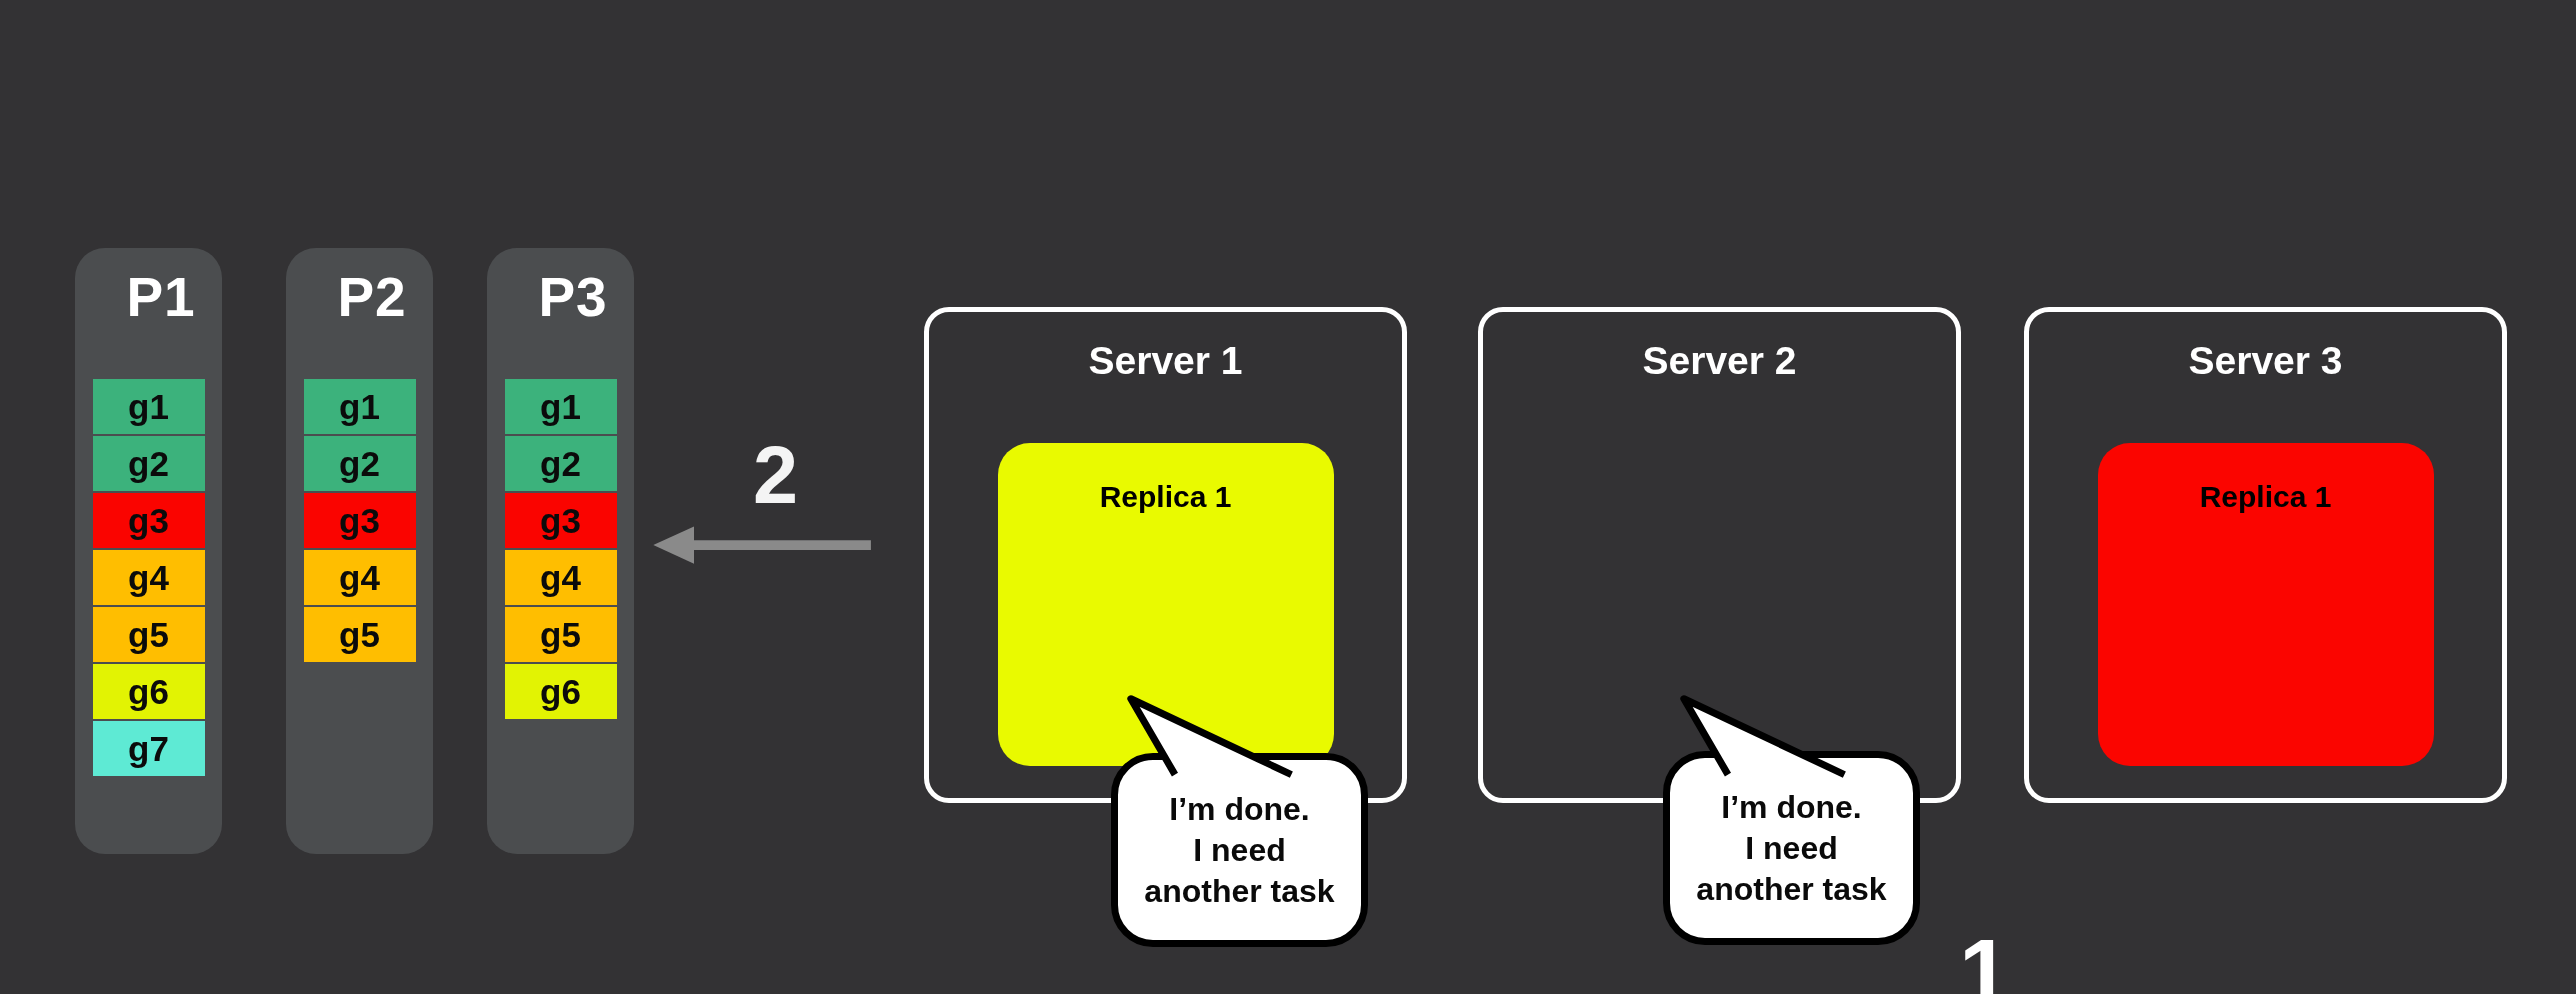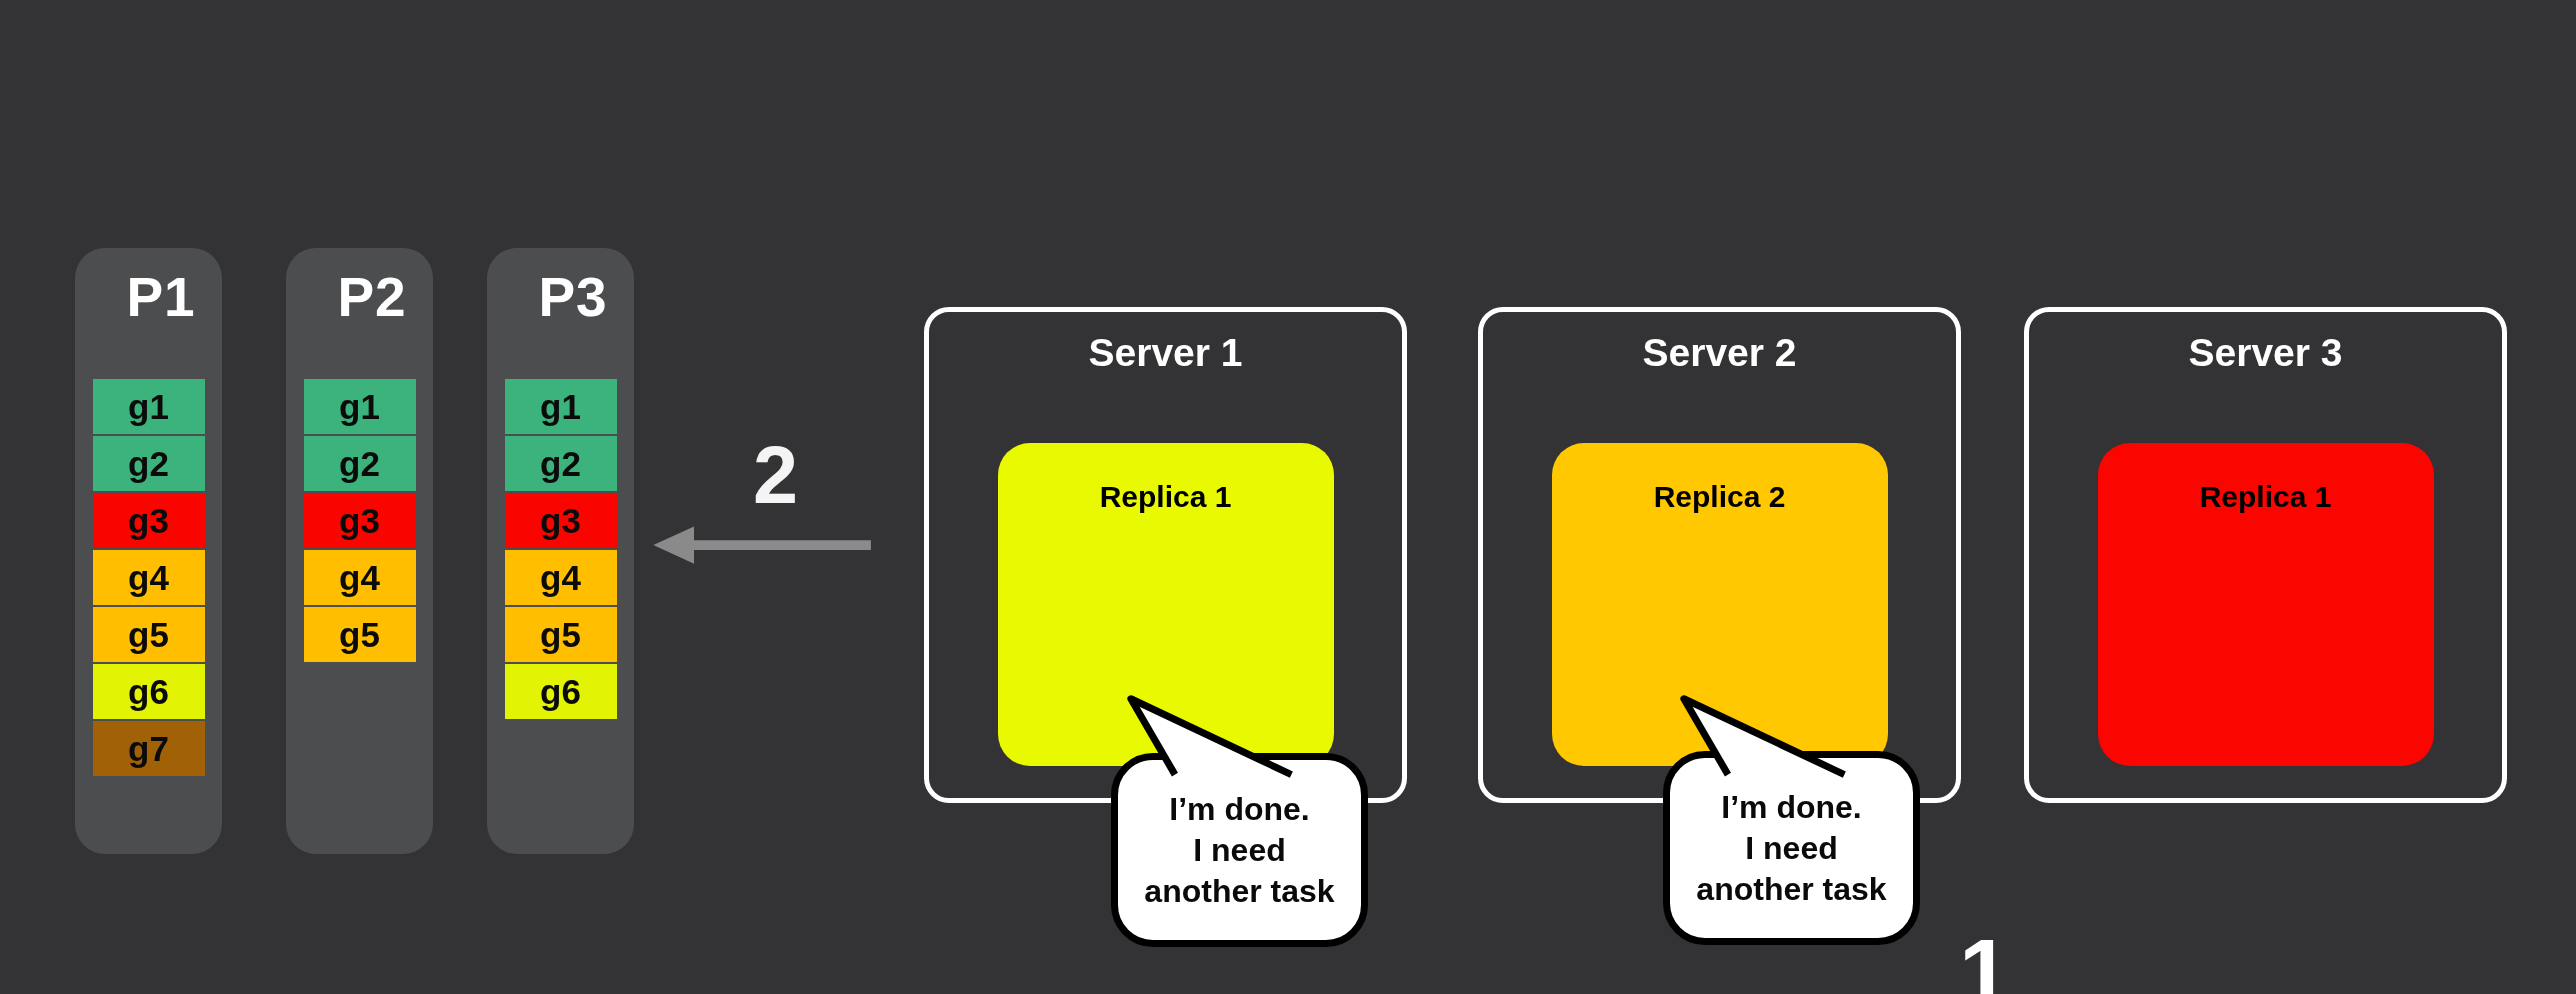--- a/index.html
+++ b/index.html
@@ -39,21 +39,21 @@
     position:absolute;left:1942px;top:926px;width:85px;
     text-align:center;font-size:92px;font-weight:bold;color:#ffffff;line-height:1;
   }
   
   .server{
     position:absolute;top:307px;width:483px;height:496px;
     border:5.3px solid #ffffff;border-radius:25px;
     box-sizing:border-box;
   }
   .server-title{
-    margin-top:20px;text-align:center;
+    margin-top:28px;text-align:center;
     font-size:39px;font-weight:600;color:#ffffff;line-height:1.1;
   }
   .replica{
     position:absolute;top:131px;left:50%;transform:translateX(-50%);
     width:336px;height:323px;border-radius:32px;
   }
   .replica-label{
     padding-top:37px;text-align:center;
     font-size:30px;font-weight:bold;color:#000000;
   }
@@ -76,21 +76,21 @@
 
   <section class="pool" style="left:75px">
     <div class="pool-title">P1</div>
     <div class="tasks">
       <div class="task" style="background-color: rgb(60, 178, 124);">g1</div>
       <div class="task" style="background-color: rgb(60, 178, 124);">g2</div>
       <div class="task" style="background-color: rgb(250, 4, 0);">g3</div>
       <div class="task" style="background-color: rgb(255, 190, 0);">g4</div>
       <div class="task" style="background-color: rgb(255, 190, 0);">g5</div>
       <div class="task" style="background-color: rgb(226, 243, 3);">g6</div>
-      <div class="task" style="background-color: #a16207;">g7</div>
+      <div class="task" style="background-color: #5eead4;">g7</div>
     </div>
   </section>
 
   <section class="pool" style="left:286px">
     <div class="pool-title">P2</div>
     <div class="tasks">
       <div class="task" style="background-color: rgb(60, 178, 124);">g1</div>
       <div class="task" style="background-color: rgb(60, 178, 124);">g2</div>
       <div class="task" style="background-color: rgb(250, 4, 0);">g3</div>
       <div class="task" style="background-color: rgb(255, 190, 0);">g4</div>
@@ -118,23 +118,20 @@
 
   <section class="server" style="left:924px">
     <div class="server-title">Server 1</div>
     <div class="replica" style="background-color: rgb(233, 250, 0);">
       <div class="replica-label">Replica 1</div>
     </div>
   </section>
 
   <section class="server" style="left:1478px">
     <div class="server-title">Server 2</div>
-    <div class="replica" style="background-color: rgb(255, 200, 0);">
-      <div class="replica-label">Replica 2</div>
-    </div>
   </section>
 
   <section class="server" style="left:2024px">
     <div class="server-title">Server 3</div>
     <div class="replica" style="background-color: rgb(251, 5, 0);">
       <div class="replica-label">Replica 1</div>
     </div>
   </section>
 
   <div class="bubble" style="left:1111px;top:753px">

